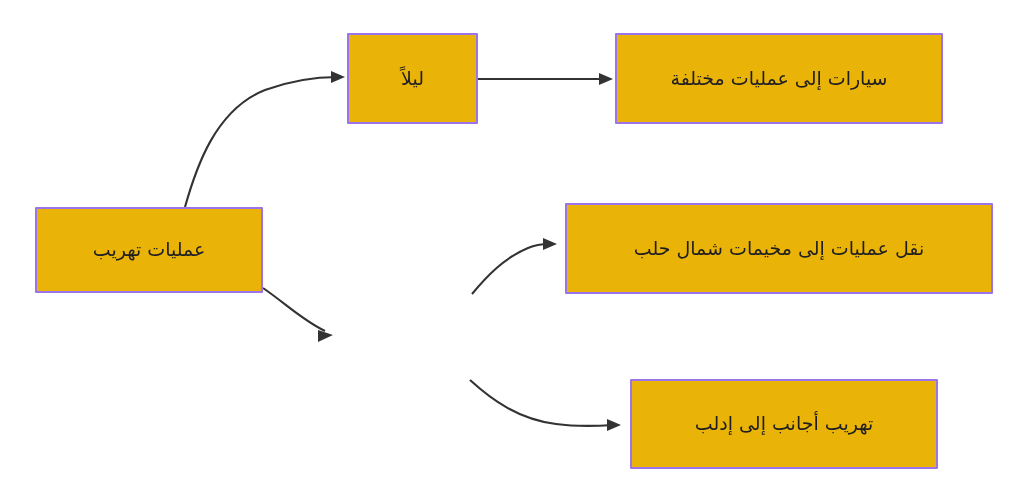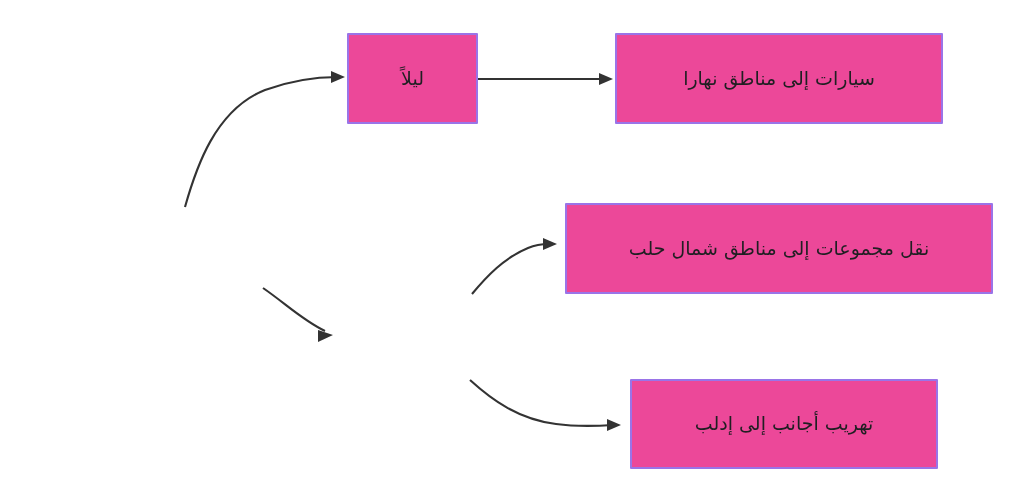--- a/index.html
+++ b/index.html
@@ -30,21 +30,21 @@
     stroke: #333333;
     stroke-width: 2.1px;
   }
   .edge-arrow {
     fill: #333333;
     stroke: none;
   }
   .node-box {
     position: absolute;
     box-sizing: border-box;
-    background: #ec4899;
+    background: #eab308;
     border: 2px solid #9a74e8;
     border-radius: 1px;
     display: flex;
     align-items: center;
     justify-content: center;
     text-align: center;
     color: #1f1f22;
     font-family: "DejaVu Sans", "Liberation Sans", sans-serif;
     font-size: 19px;
     line-height: 1.25;
@@ -83,31 +83,34 @@
       <path class="edge-path" d="M 472,294 C 487,276 504,258 528,248 C 535,245 544,244 549,244"></path>
       <polygon class="edge-arrow" points="557,244 543,238 543,250"></polygon>
     </g>
 
     <g>
       <path class="edge-path" d="M 470,380 C 492,400 518,419 556,424 C 578,427 598,426 613,425"></path>
       <polygon class="edge-arrow" points="621,425 607,419 607,431"></polygon>
     </g>
   </svg>
 
+  <div class="node-box" style="left:35px; top:207px; width:228px; height:86px;">
+    <span class="node-label">عمليات تهريب</span>
+  </div>
 
   <div class="node-box" style="left:347px; top:33px; width:131px; height:91px;">
     <span class="node-label">ليلاً</span>
   </div>
 
   <div class="node-box" style="left:615px; top:33px; width:328px; height:91px;">
-    <span class="node-label">سيارات إلى مناطق نهارا</span>
+    <span class="node-label">سيارات إلى عمليات مختلفة</span>
   </div>
 
 
   <div class="node-box" style="left:565px; top:203px; width:428px; height:91px;">
-    <span class="node-label">نقل مجموعات إلى مناطق شمال حلب</span>
+    <span class="node-label">نقل عمليات إلى مخيمات شمال حلب</span>
   </div>
 
   <div class="node-box" style="left:630px; top:379px; width:308px; height:90px;">
     <span class="node-label">تهريب أجانب إلى إدلب</span>
   </div>
 
 </div>
 
 </body></html>

